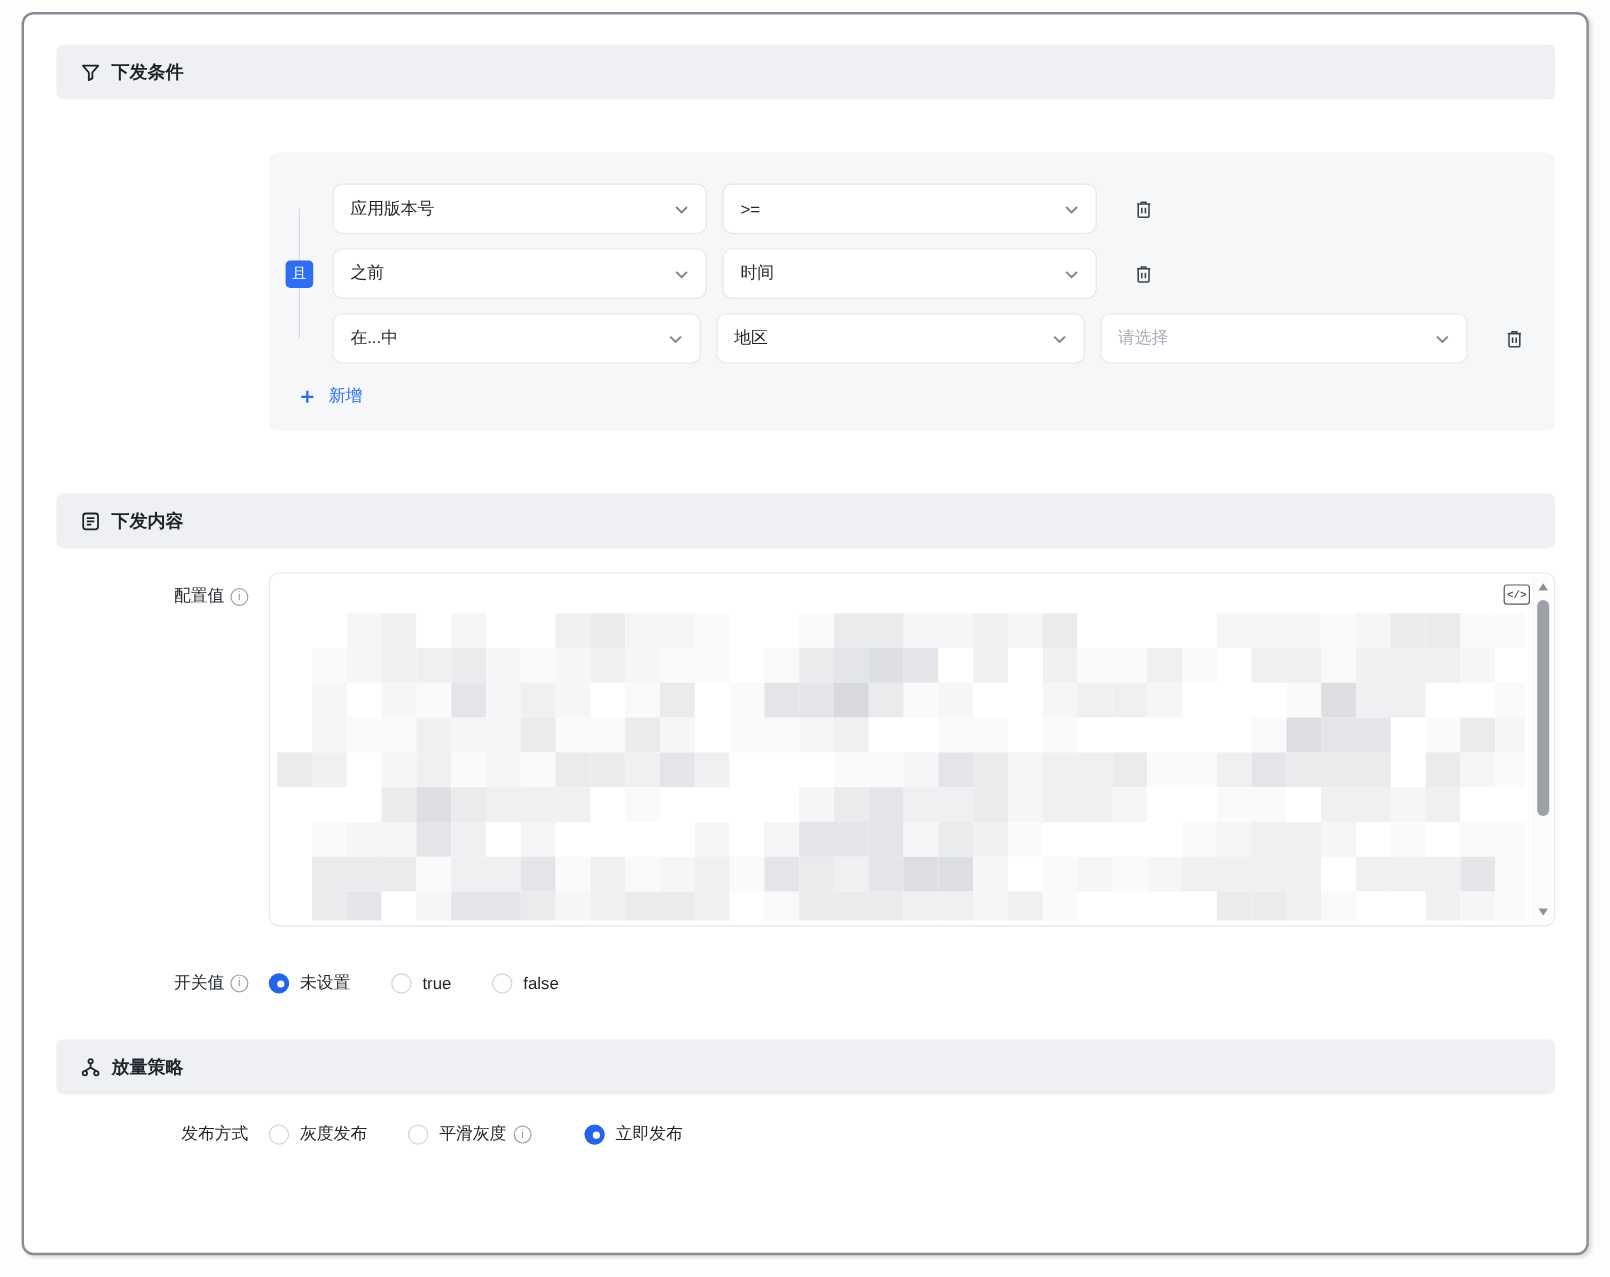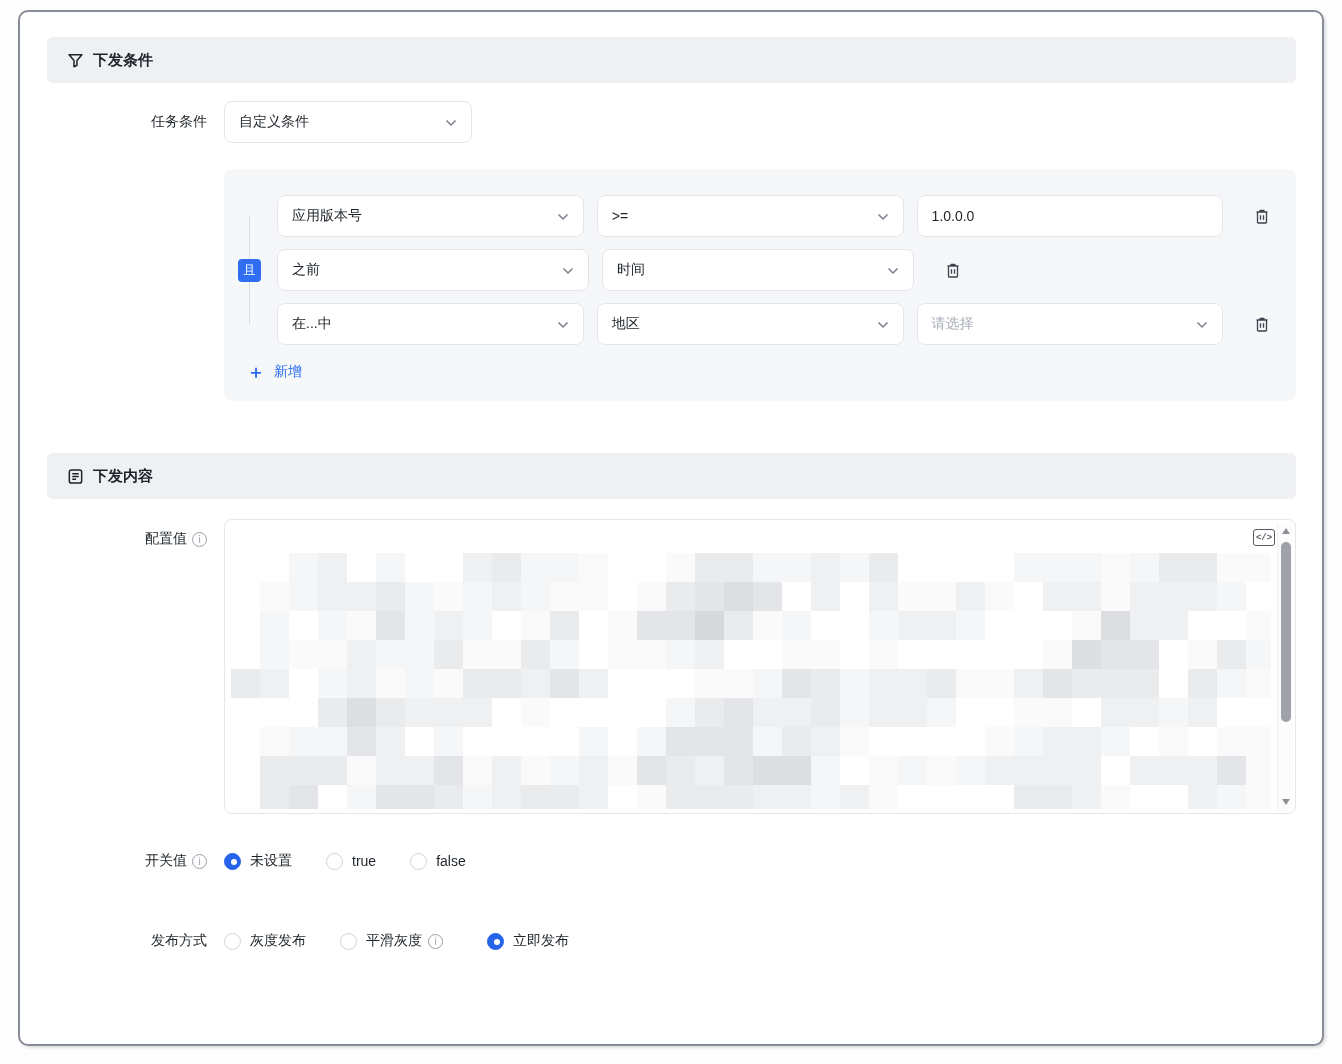--- a/index.html
+++ b/index.html
@@ -161,32 +161,20 @@
     <span>
       <svg width="17" height="17" viewBox="0 0 16 16" fill="none" stroke="#1d2329" stroke-width="1.4">
         <path d="M2 2.5h12l-4.6 5.4v4.6l-2.8 1.4V7.9L2 2.5z" stroke-linejoin="round"></path>
       </svg>
     </span>
     <span>下发条件</span>
   </div>
 
   <div class="spacer-18"></div>
 
-  <div class="form-row">
-    <div class="label-col">任务条件</div>
-    <div class="gap-col"></div>
-    <div class="box task-select">
-      <span>自定义条件</span>
-      <span class="chev">
-        <svg width="12" height="8" viewBox="0 0 12 8" fill="none" stroke="#7a8089" stroke-width="1.5">
-            <path d="M1.5 1.5 6 6l4.5-4.5"></path>
-          </svg>
-      </span>
-    </div>
-  </div>
 
   <div class="cond-panel">
     <div class="cond-line"></div>
     <div class="and-badge">且</div>
 
     
     <div class="cond-row">
       <div class="box">
         <span>应用版本号</span>
         <span class="chev">
@@ -195,23 +183,20 @@
             </svg>
         </span>
       </div>
       <div class="box">
         <span>&gt;=</span>
         <span class="chev">
           <svg width="12" height="8" viewBox="0 0 12 8" fill="none" stroke="#7a8089" stroke-width="1.5">
               <path d="M1.5 1.5 6 6l4.5-4.5"></path>
             </svg>
         </span>
-      </div>
-      <div class="box value-box">
-        <span>1.0.0.0</span>
       </div>
       <button class="trash-btn">
         <svg width="16" height="17" viewBox="0 0 16 17" fill="none" stroke="#3d434d" stroke-width="1.3">
           <path d="M2.5 4h11M6 4V2.5h4V4M3.5 4v10.2a.8.8 0 0 0 .8.8h7.4a.8.8 0 0 0 .8-.8V4" stroke-linejoin="round"></path>
           <path d="M6.5 7.2v4.6M9.5 7.2v4.6"></path>
         </svg>
       </button>
     </div>
 
     
@@ -691,20 +676,31 @@
       </span>
       <span class="radio-item">
         <span class="radio-dot"></span>
         <span>false</span>
       </span>
     </div>
   </div>
 
   <div class="spacer-38"></div>
 
+  <div class="section-header">
+    <span>
+      <svg width="17" height="17" viewBox="0 0 16 16" fill="none" stroke="#1d2329" stroke-width="1.4">
+        <circle cx="8" cy="3.2" r="1.7"></circle>
+        <circle cx="3.5" cy="12.6" r="1.7"></circle>
+        <circle cx="12.5" cy="12.6" r="1.7"></circle>
+        <path d="M8 5v3M8 8 3.5 10.9M8 8l4.5 2.9"></path>
+      </svg>
+    </span>
+    <span>放量策略</span>
+  </div>
 
   <div class="spacer-24"></div>
 
   <div class="form-row">
     <div class="label-col">发布方式</div>
     <div class="gap-col"></div>
     <div class="radio-group">
       <span class="radio-item">
         <span class="radio-dot"></span>
         <span>灰度发布</span>

